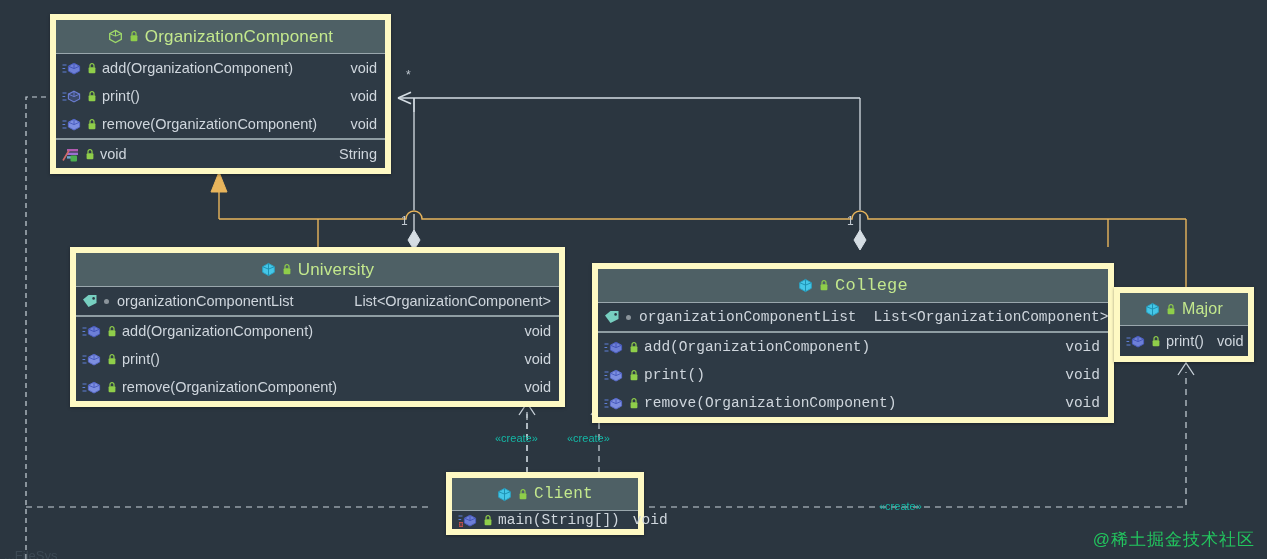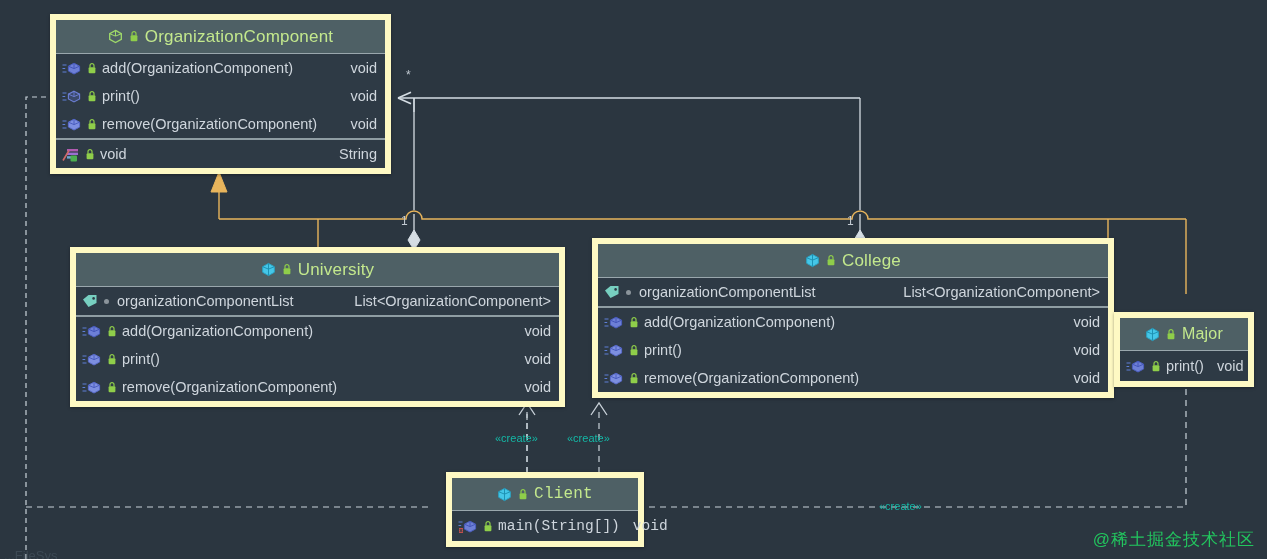--- a/index.html
+++ b/index.html
@@ -386,21 +386,21 @@
             <path d="M3 5.5 V3.6 a2 2 0 0 1 4 0 V5.5" fill="none" stroke="#8fce4a" stroke-width="1.2"></path>
             <rect x="1.6" y="5.3" width="6.8" height="6" rx="1" fill="#8fce4a"></rect>
           </svg>
         </span>
         <span class="name">remove(OrganizationComponent)</span>
         <span class="type">void</span>
       </div>
     </div>
   </div>
 
-  <div class="cls" style="left:592px; top:238px; width:522px;">
+  <div class="cls" style="left:592px; top:263px; width:522px;font-family:Liberation Mono, monospace;">
     <div class="cls-header">
       <span class="ico ico-cube">
         <svg viewBox="0 0 16 16" width="15" height="15">
           <path d="M8 1.5 L14.2 5 L14.2 11 L8 14.5 L1.8 11 L1.8 5 Z" fill="#45c7e8" stroke="#2aa6c8" stroke-width="1"></path>
           <path d="M8 1.5 L8 7.6 L1.8 5 M8 7.6 L14.2 5" fill="none" stroke="#1c8fb0" stroke-width="1"></path>
           <path d="M8 7.6 L8 14.5" stroke="#1c8fb0" stroke-width="1"></path>
         </svg>
       </span>
       <span class="ico ico-lock">
         <svg viewBox="0 0 10 13" width="10" height="13">
@@ -473,21 +473,21 @@
             <path d="M3 5.5 V3.6 a2 2 0 0 1 4 0 V5.5" fill="none" stroke="#8fce4a" stroke-width="1.2"></path>
             <rect x="1.6" y="5.3" width="6.8" height="6" rx="1" fill="#8fce4a"></rect>
           </svg>
         </span>
         <span class="name">remove(OrganizationComponent)</span>
         <span class="type">void</span>
       </div>
     </div>
   </div>
 
-  <div class="cls" style="left:1114px; top:312px; width:140px;">
+  <div class="cls" style="left:1114px; top:287px; width:140px;">
     <div class="cls-header" style="height:33px;">
       <span class="ico ico-cube">
         <svg viewBox="0 0 16 16" width="15" height="15">
           <path d="M8 1.5 L14.2 5 L14.2 11 L8 14.5 L1.8 11 L1.8 5 Z" fill="#45c7e8" stroke="#2aa6c8" stroke-width="1"></path>
           <path d="M8 1.5 L8 7.6 L1.8 5 M8 7.6 L14.2 5" fill="none" stroke="#1c8fb0" stroke-width="1"></path>
           <path d="M8 7.6 L8 14.5" stroke="#1c8fb0" stroke-width="1"></path>
         </svg>
       </span>
       <span class="ico ico-lock">
         <svg viewBox="0 0 10 13" width="10" height="13">
@@ -529,21 +529,21 @@
       </span>
       <span class="ico ico-lock">
         <svg viewBox="0 0 10 13" width="10" height="13">
           <path d="M3 5.5 V3.6 a2 2 0 0 1 4 0 V5.5" fill="none" stroke="#8fce4a" stroke-width="1.2"></path>
           <rect x="1.6" y="5.3" width="6.8" height="6" rx="1" fill="#8fce4a"></rect>
         </svg>
       </span>
       <span class="cls-title small">Client</span>
     </div>
     <div class="sect">
-      <div class="row tight" style="height:30px;">
+      <div class="row tight" style="height:18px;">
         <span class="ico ico-main">
           <svg viewBox="0 0 20 15" width="20" height="15">
             <path d="M0.5 3 H4.5 M0.5 6.5 H3.2" stroke="#5e7fd8" stroke-width="1.2"></path>
             <path d="M12 2.2 L17.6 5.2 L17.6 10 L12 13 L6.4 10 L6.4 5.2 Z" fill="#6d7fd6" stroke="#4c5fc0" stroke-width="1"></path>
             <path d="M12 2.2 L12 7.6 L6.4 5.2 M12 7.6 L17.6 5.2" fill="none" stroke="#3f51b5" stroke-width=".9"></path>
             <path d="M1 9 L5 9 L5 14 L1 14 Z" fill="#c0504d"></path>
             <path d="M1.8 10 L4.2 13 M4.2 10 L1.8 13" stroke="#2e3a45" stroke-width=".9"></path>
           </svg>
         </span>
         <span class="ico ico-lock">

